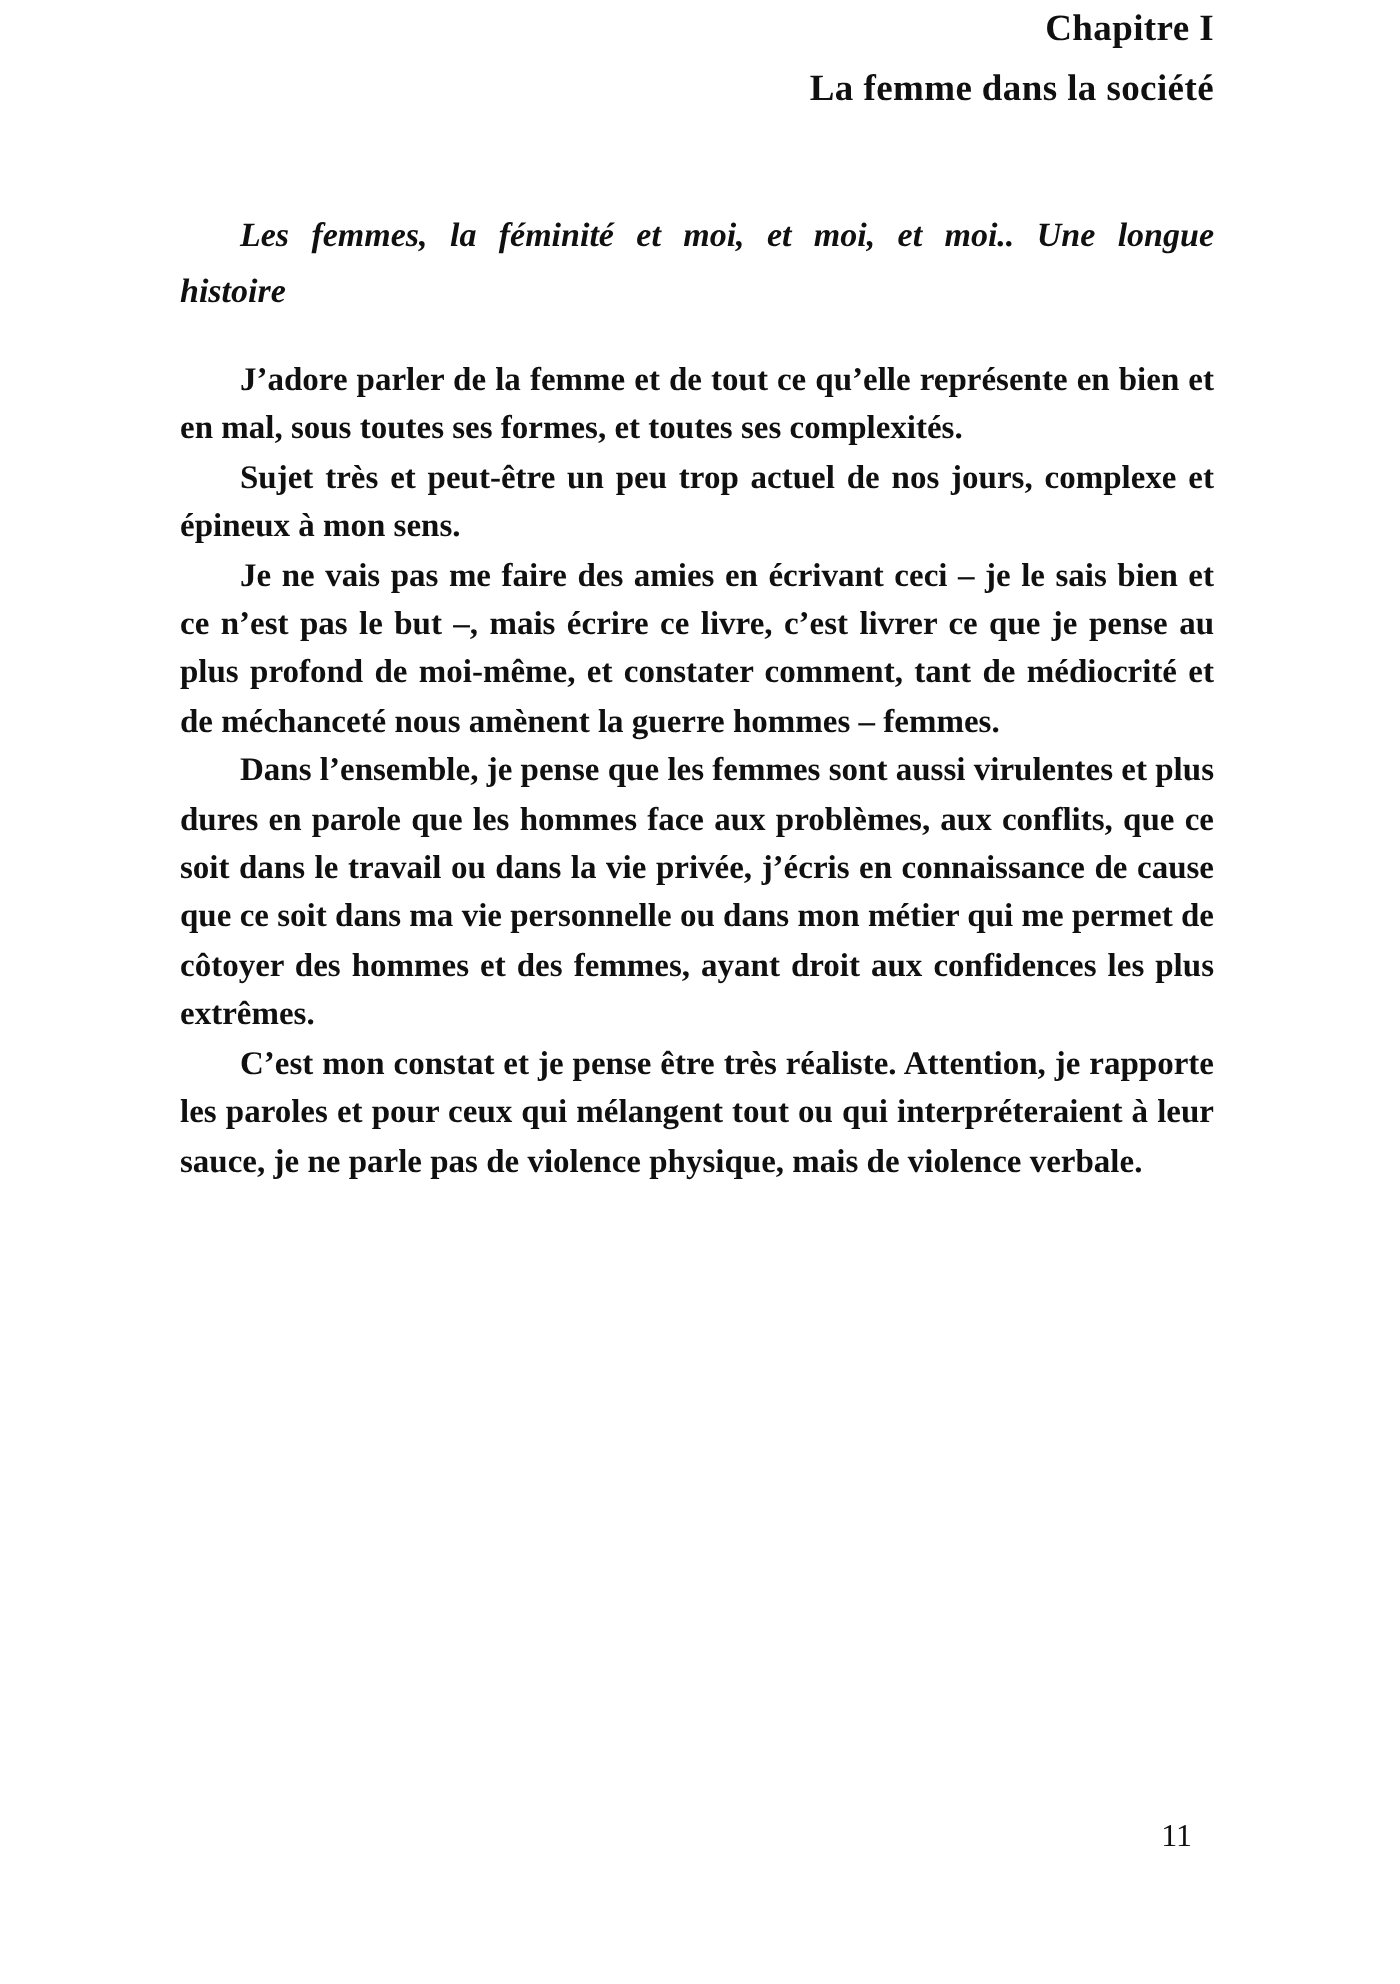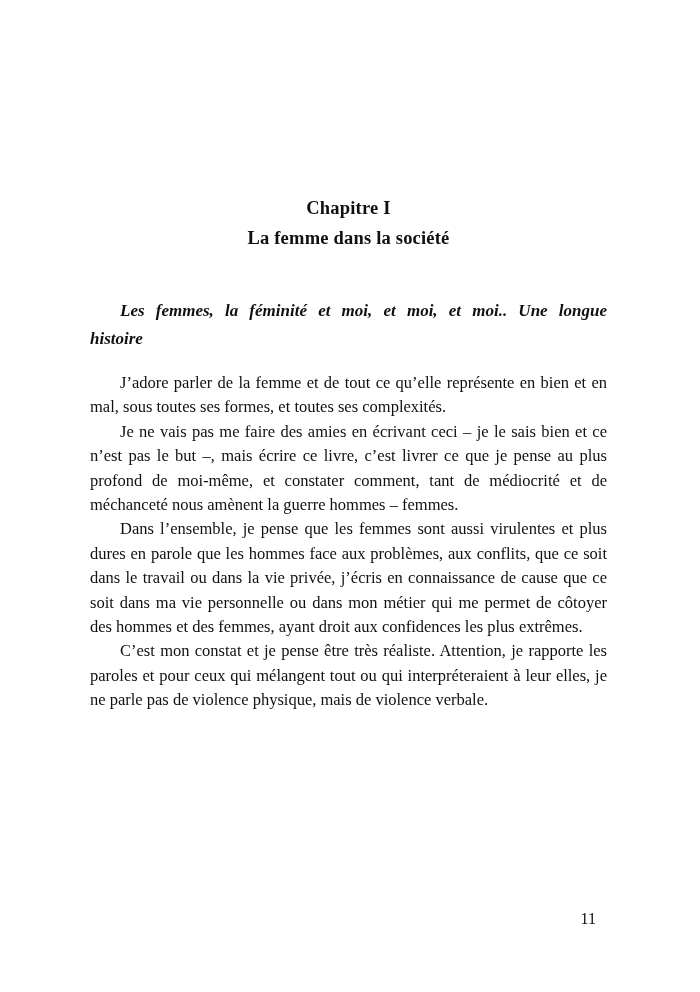--- a/index.html
+++ b/index.html
@@ -20,41 +20,41 @@
     }
 
     .text-block {
       position: absolute;
       left: 90px;
       width: 517px;
       top: 0;
     }
 
     .chapter-title {
-      padding-top: 193px;
-      text-align: center;
+      text-align: right;
       font-weight: bold;
       font-size: 18.5px;
       line-height: 30px;
       letter-spacing: 0.2px;
     }
 
     .section-heading {
       margin-top: 44px;
       font-weight: bold;
       font-size: 17px;
       line-height: 28px;
       text-align: justify;
       text-indent: 30px;
       word-spacing: 2px;
       font-style: italic;
     }
 
     .body-text {
       margin-top: 18px;
+      font-weight: bold;
     }
 
     .body-text p {
       font-size: 16.5px;
       line-height: 24.4px;
       text-align: justify;
       text-indent: 30px;
     }
 
     .page-number {
@@ -74,21 +74,22 @@
 
     <div class="chapter-title">
       <div>Chapitre I</div>
       <div>La femme dans la société</div>
     </div>
 
     <div class="section-heading">Les femmes, la féminité et moi, et moi, et moi.. Une longue histoire</div>
 
     <div class="body-text">
       <p>J’adore parler de la femme et de tout ce qu’elle représente en bien et en mal, sous toutes ses formes, et toutes ses complexités.</p>
+      <p>Sujet très et peut-être un peu trop actuel de nos jours, complexe et épineux à mon sens.</p>
       <p>Je ne vais pas me faire des amies en écrivant ceci – je le sais bien et ce n’est pas le but –, mais écrire ce livre, c’est livrer ce que je pense au plus profond de moi-même, et constater comment, tant de médiocrité et de méchanceté nous amènent la guerre hommes – femmes.</p>
       <p>Dans l’ensemble, je pense que les femmes sont aussi virulentes et plus dures en parole que les hommes face aux problèmes, aux conflits, que ce soit dans le travail ou dans la vie privée, j’écris en connaissance de cause que ce soit dans ma vie personnelle ou dans mon métier qui me permet de côtoyer des hommes et des femmes, ayant droit aux confidences les plus extrêmes.</p>
-      <p>C’est mon constat et je pense être très réaliste. Attention, je rapporte les paroles et pour ceux qui mélangent tout ou qui interpréteraient à leur elles, je ne parle pas de violence physique, mais de violence verbale.</p>
+      <p>C’est mon constat et je pense être très réaliste. Attention, je rapporte les paroles et pour ceux qui mélangent tout ou qui interpréteraient à leur sauce, je ne parle pas de violence physique, mais de violence verbale.</p>
     </div>
 
   </div>
 
   <div class="page-number">11</div>
 </div>
 
 </body></html>

